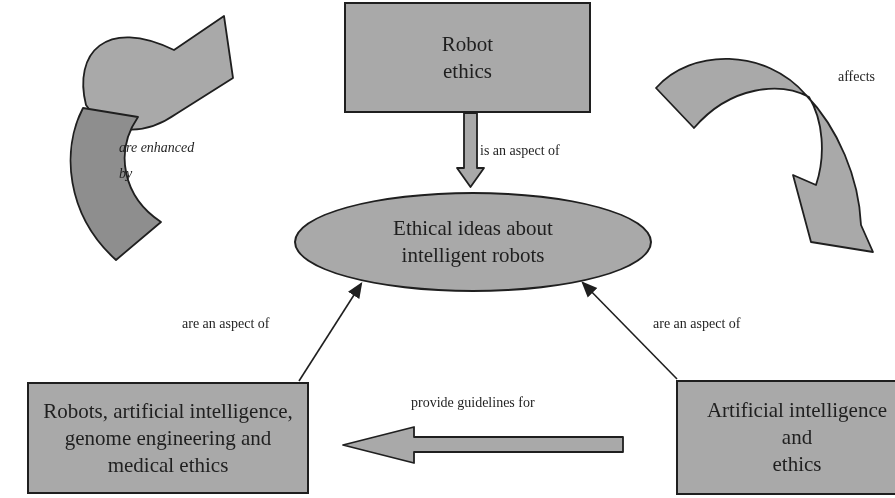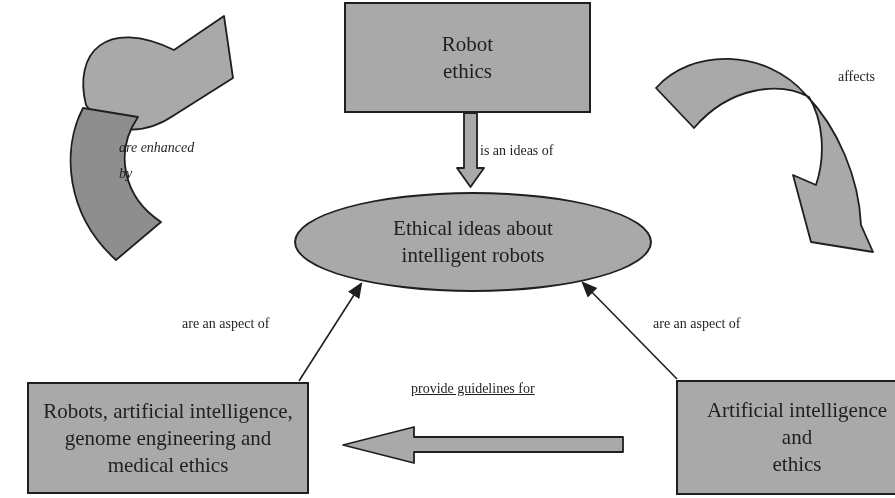--- a/index.html
+++ b/index.html
@@ -42,21 +42,21 @@
   }
   #node-robot-ethics{left:318px;top:2px;width:247px;height:111px;}
   #node-ethical-ideas{left:268px;top:192px;width:358px;height:100px;}
   #node-robots-ai-genome{left:1px;top:382px;width:282px;height:112px;}
   #node-ai-ethics{left:650px;top:380px;width:242px;height:115px;}
   #label-is-an-aspect-of{left:454px;top:138px;}
   #label-are-enhanced-by{left:93px;top:135px;font-style:italic;}
   #label-affects{left:812px;top:64px;}
   #label-aspect-left{left:156px;top:311px;}
   #label-aspect-right{left:627px;top:311px;}
-  #label-provide-guidelines{left:385px;top:376px;text-decoration:underline;}
+  #label-provide-guidelines{left:385px;top:390px;}
 </style>
 </head>
 <body>
 
 <div id="stage">
 
   <svg id="arrow-layer" width="895" height="498" viewBox="0 0 895 498" xmlns="http://www.w3.org/2000/svg">
     <defs>
       <marker id="thin-head" viewBox="0 0 10 10" refX="8.5" refY="5" markerWidth="10" markerHeight="10" orient="auto">
         <path d="M0,0.8 L10,5 L0,9.2 z" class="marker-head"></path>
@@ -106,21 +106,21 @@
 genome engineering and
 medical ethics</span>
   </div>
 
   <div class="node" id="node-ai-ethics">
     <span>Artificial intelligence
 and
 ethics</span>
   </div>
 
-  <div class="lbl" id="label-is-an-aspect-of">is an ideas of</div>
+  <div class="lbl" id="label-is-an-aspect-of">is an aspect of</div>
 
   <div class="lbl" id="label-are-enhanced-by">are enhanced
 by</div>
 
   <div class="lbl" id="label-affects">affects</div>
 
   <div class="lbl" id="label-aspect-left">are an aspect of</div>
 
   <div class="lbl" id="label-aspect-right">are an aspect of</div>
 

